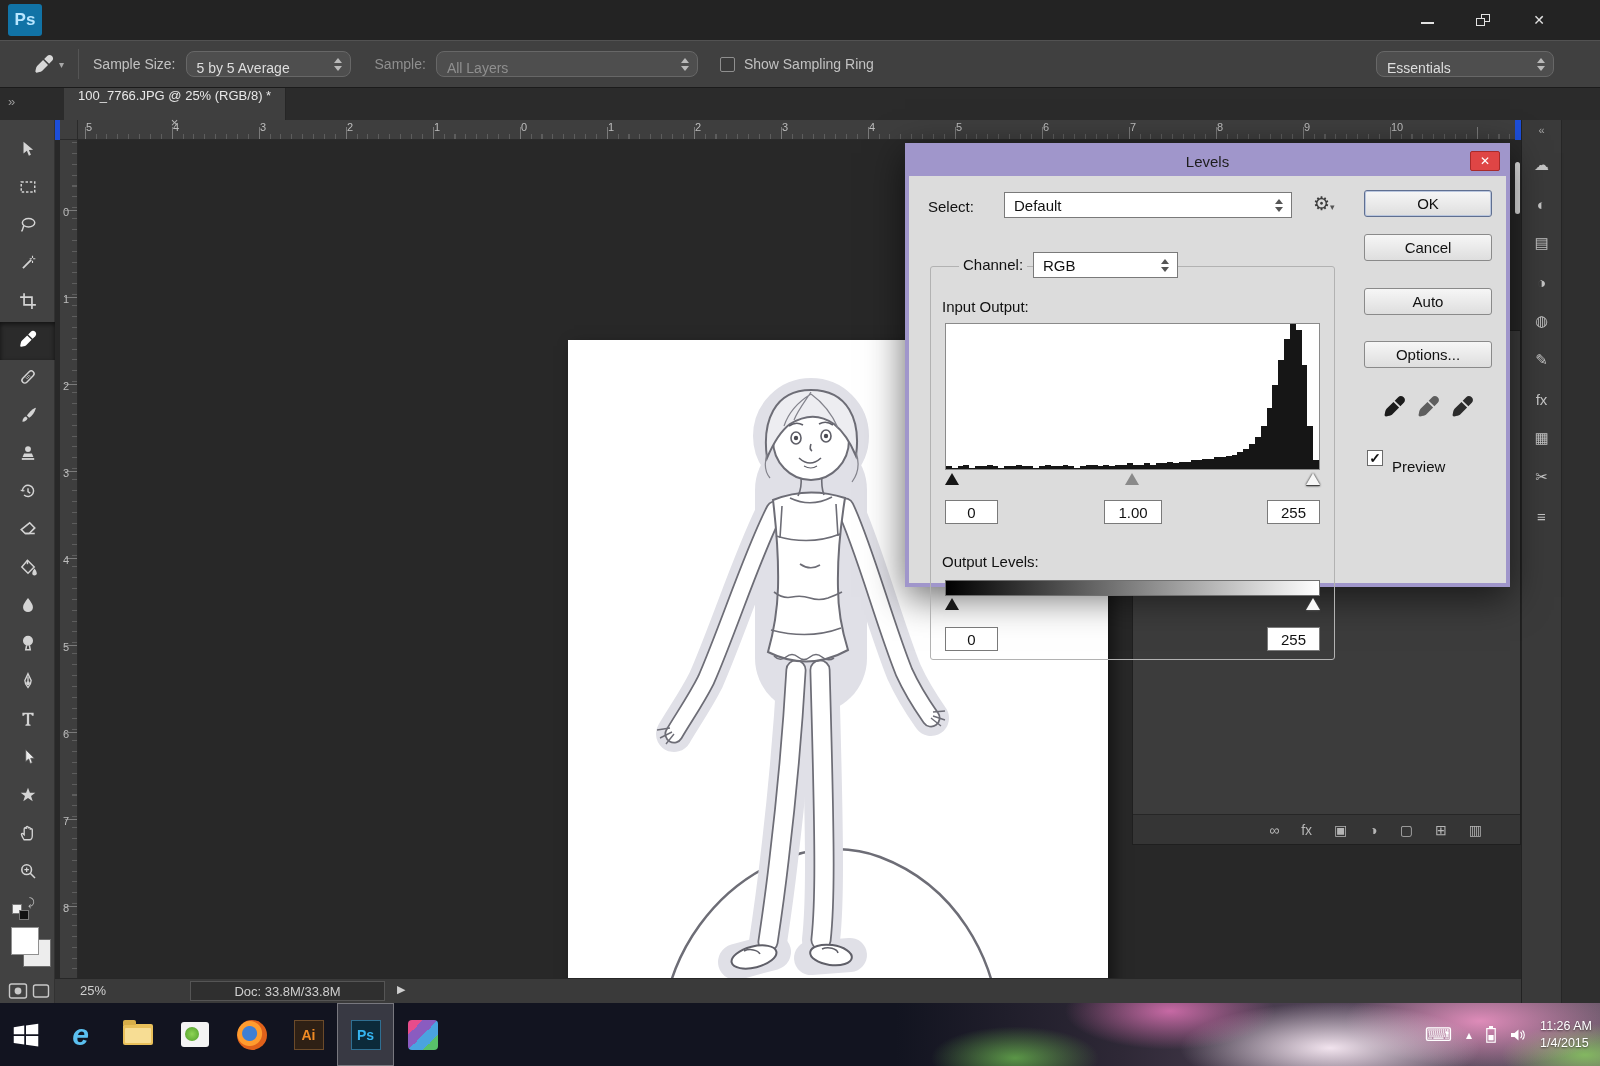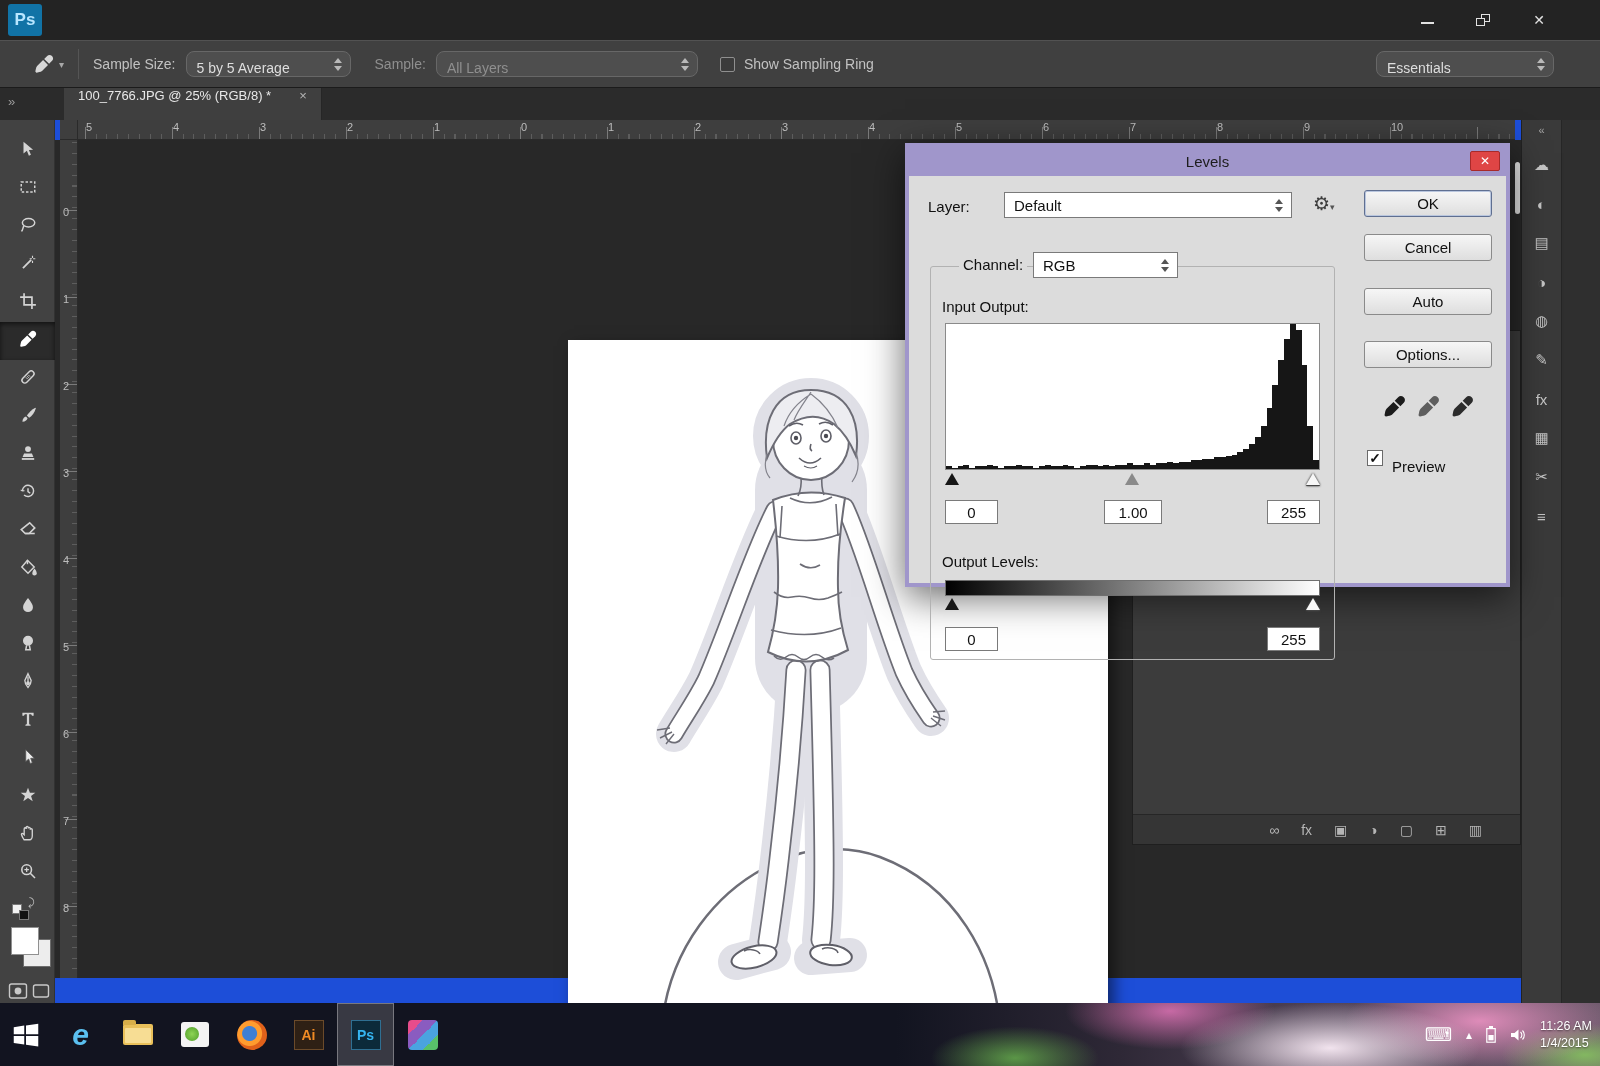--- a/index.html
+++ b/index.html
@@ -46,22 +46,22 @@
   .updown .d { border-top:5px solid #b9b9b9; }
   .ckbox { width:15px; height:15px; border:1px solid #8f8f8f; background:#3b3b3b;
            border-radius:2px; margin:0 9px 0 22px; }
   .spacer { flex:1; }
   .wsp { margin-right:46px; width:178px; }
 
   
   .tabbar { position:absolute; left:0; top:88px; width:1600px; height:32px; background:#2b2b2b; z-index:10; }
   .tb-collapse { position:absolute; left:8px; top:6px; color:#9a9a9a; font-size:13px; }
   .doctab { position:absolute; left:64px; top:0; height:32px; background:#3f3f3f;
-            display:flex; align-items:flex-start; padding:0 14px; gap:28px;
-            color:#e8e8e8; font-size:13px; border-right:1px solid #262626; }
+            display:flex; align-items:center; padding:0 14px; gap:12px;
+            color:#e8e8e8; font-size:13px; border-right:1px solid #262626;flex-direction:column; }
   .tab-x { color:#b5b5b5; font-size:13px; }
   .tab-ovf { position:absolute; top:36px; color:#b0b0b0; font-size:12px; z-index:12; }
 
   
   .hruler { position:absolute; left:60px; top:120px; width:1455px; height:20px;
             background-color:#3e3e3e;
             background-image:
               repeating-linear-gradient(90deg,#7a7a7a 0 1px,transparent 1px 87px),
               repeating-linear-gradient(90deg,#5d5d5d 0 1px,transparent 1px 10.875px);
             background-size:100% 12px,100% 5px;
@@ -575,21 +575,21 @@
   <div class="dock2"></div>
 
   <div class="dlg">
     <div class="dlg-title">
       <span>Levels</span>
       <div class="dlg-close">
         <span>✕</span>
       </div>
     </div>
     <div class="dlg-body">
-      <span class="lvl-label" style="left:19px;top:22px">Layer:</span>
+      <span class="lvl-label" style="left:19px;top:22px">Select:</span>
       <div class="wsel" style="left:95px;top:16px;width:288px">
         <span>Default</span>
         <span class="updown">
             <i class="u"></i>
             <i class="d"></i>
           </span>
       </div>
       <span class="gear" style="left:404px;top:16px">
         <span>⚙</span><span class="caret">▾</span>
       </span>
@@ -706,20 +706,25 @@
             <use href="#eyedrop"></use>
           </svg>
       </div>
       <div class="pv-check">
         <span>✓</span>
       </div>
       <span class="lvl-label" style="left:483px;top:282px">Preview</span>
     </div>
   </div>
 
+  <div class="statusbar">
+    <span class="sb-zoom">25%</span>
+    <div class="sb-doc">Doc: 33.8M/33.8M</div>
+    <span class="sb-arrow">▶</span>
+  </div>
 
   <div class="taskbar">
     <div class="tb-apps">
       <div class="tb-btn start">
         <svg width="28" height="28" viewBox="0 0 32 32">
           <path d="M2 7 L14 5.2 V15 H2 Z" fill="#fff"></path>
             <path d="M16 5 L30 3 V15 H16 Z" fill="#fff"></path>
           <path d="M2 17 H14 V26.8 L2 25 Z" fill="#fff"></path>
             <path d="M16 17 H30 V29 L16 27 Z" fill="#fff"></path>
         </svg>

